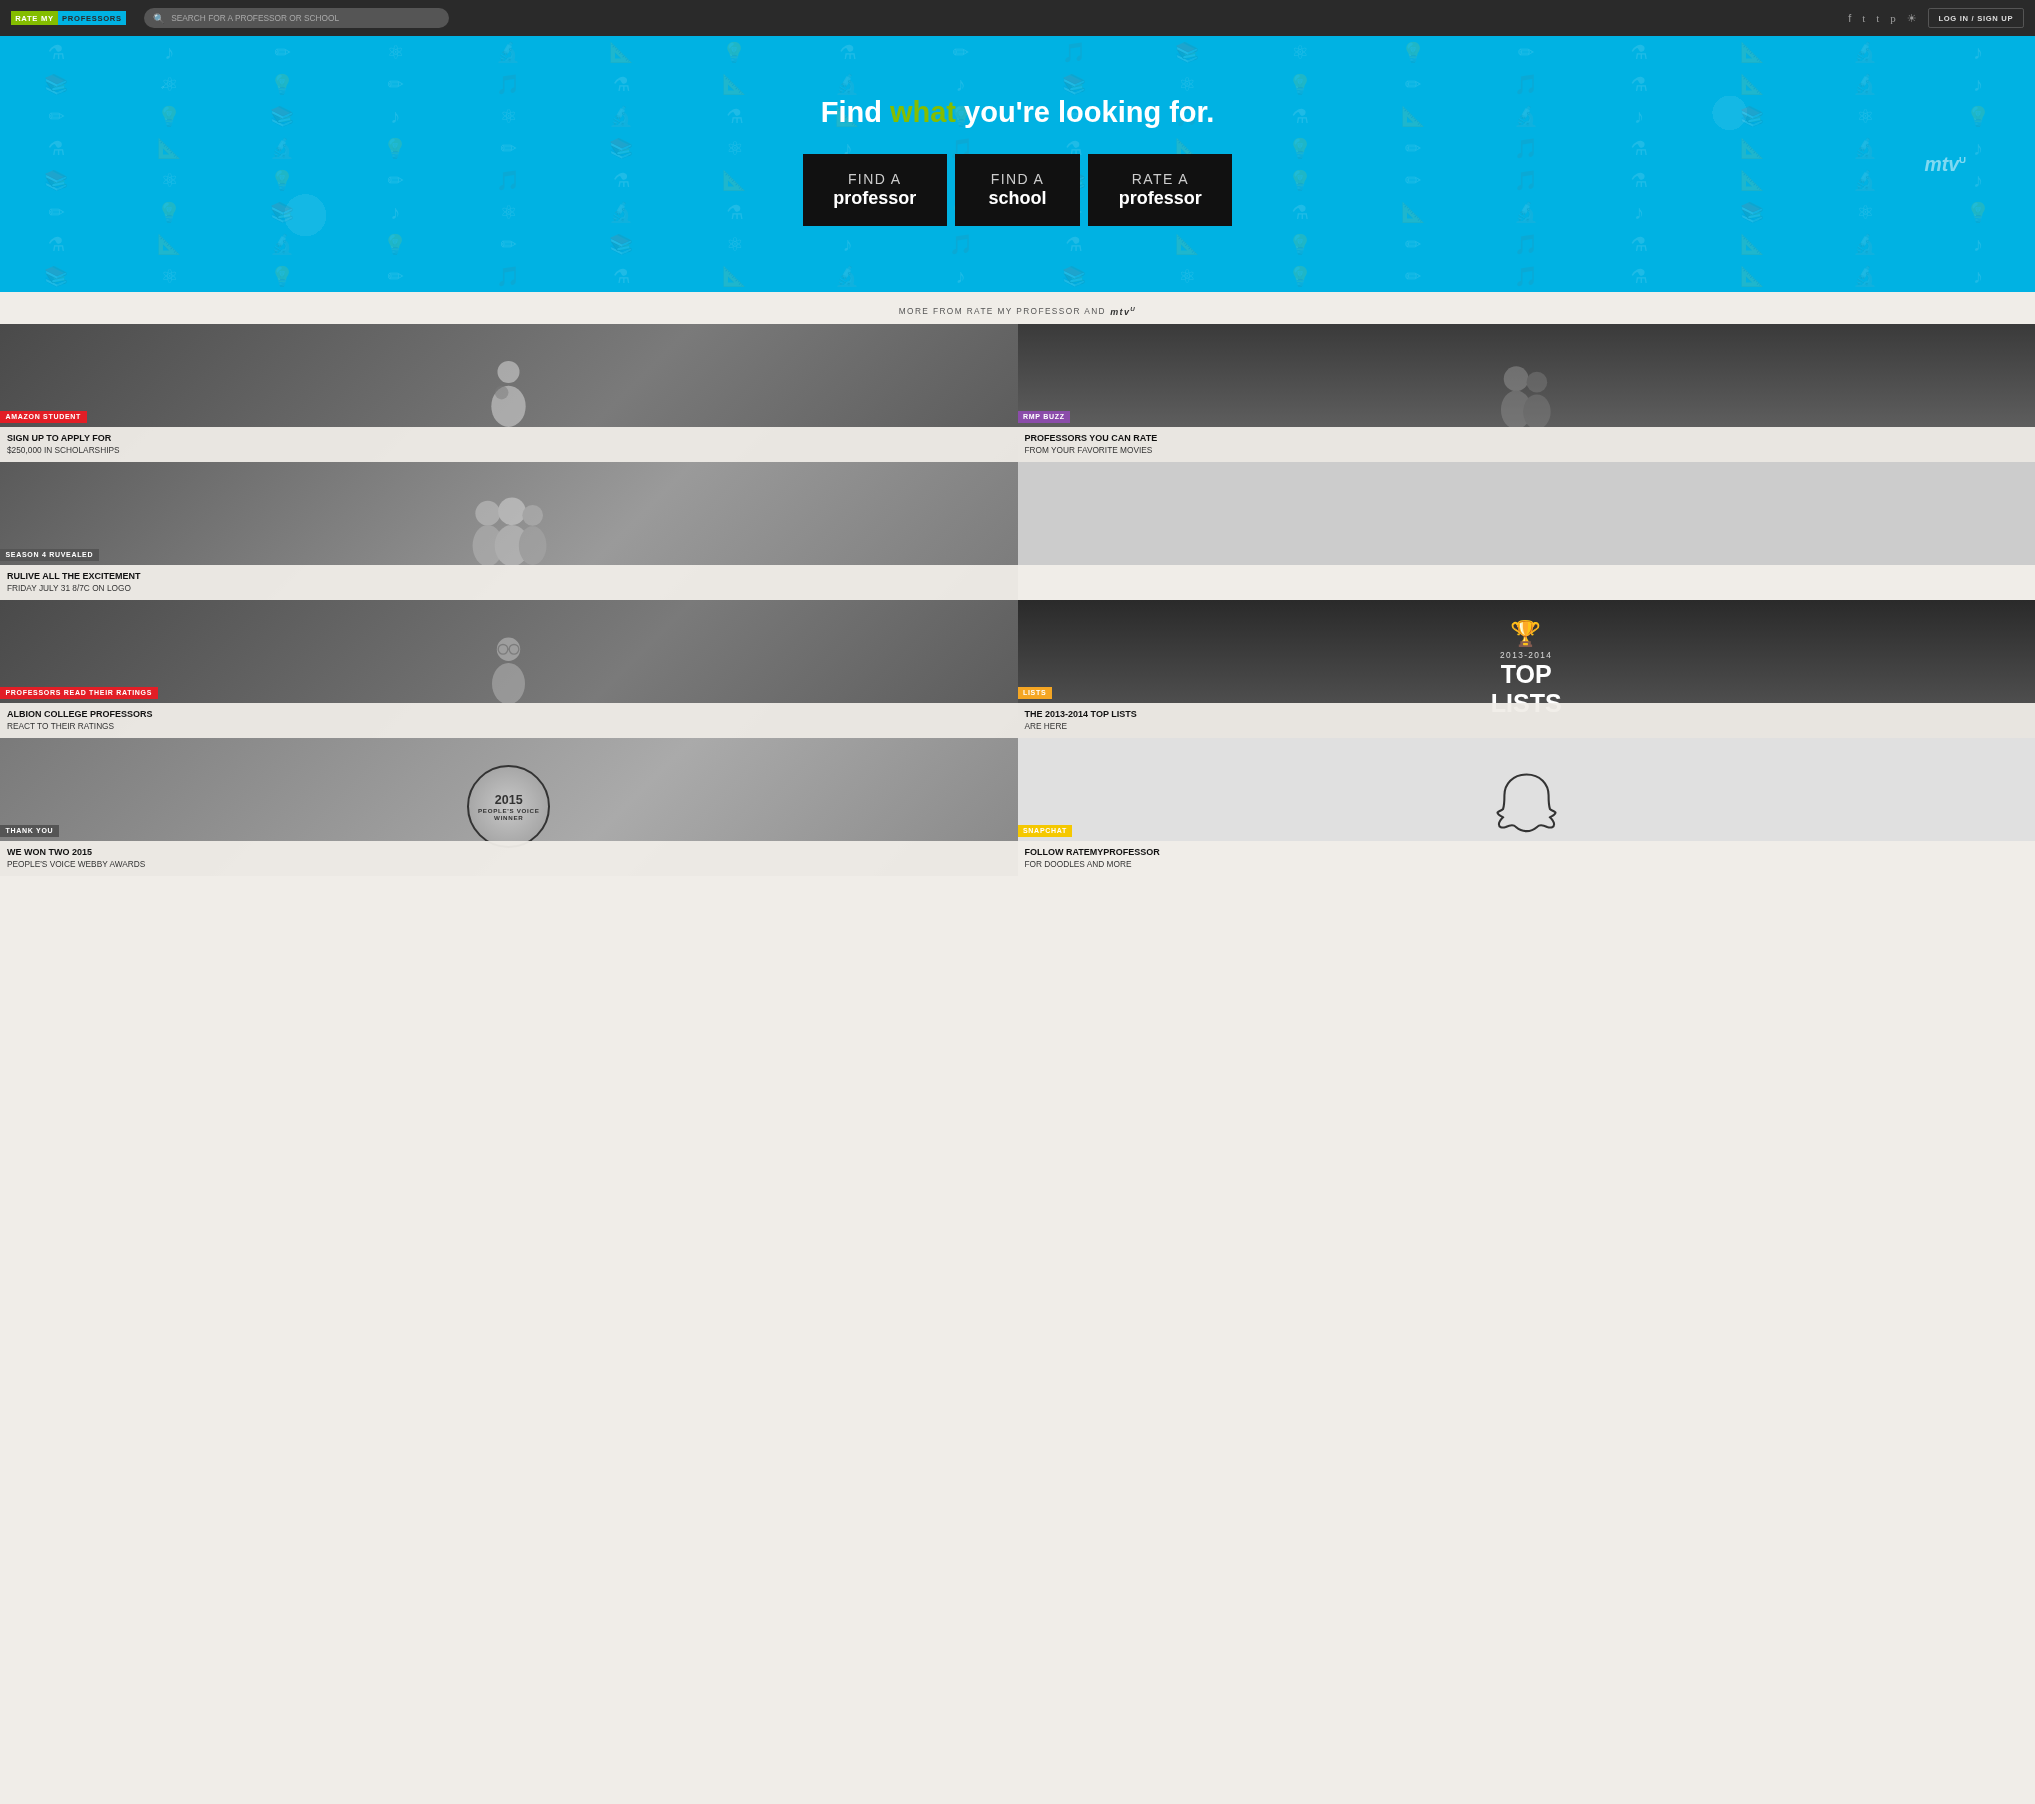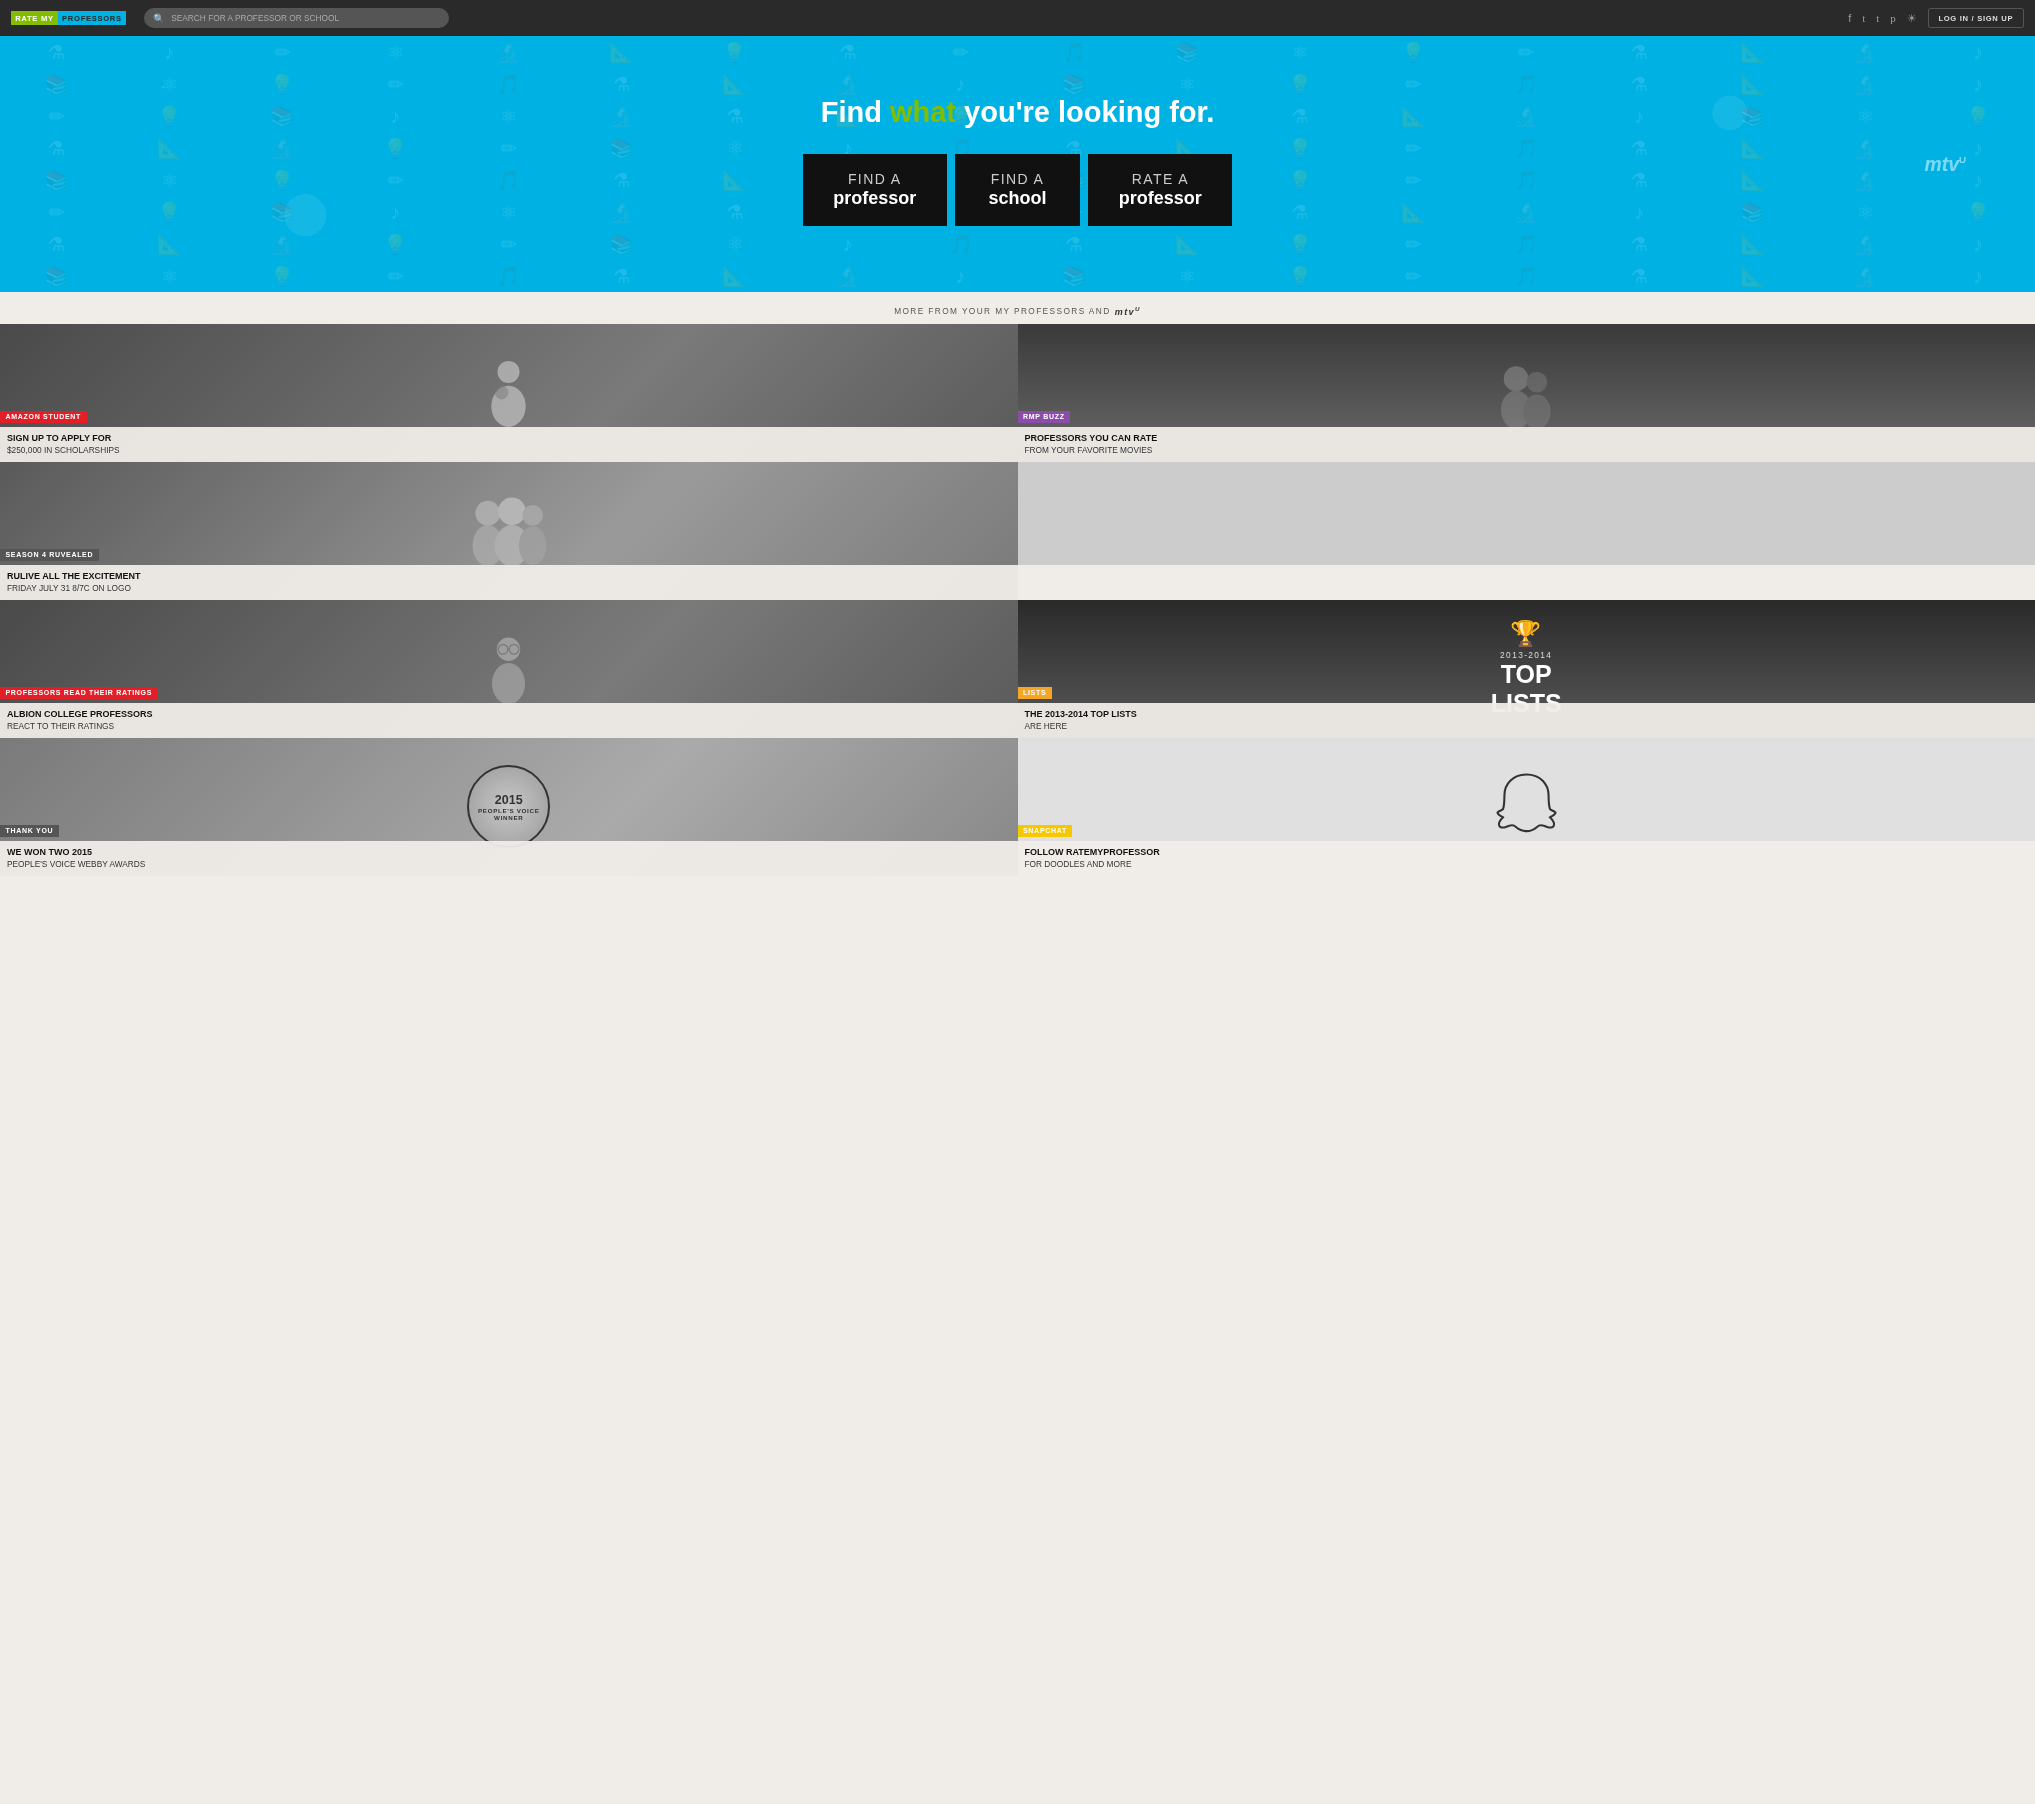--- a/index.html
+++ b/index.html
@@ -508,21 +508,21 @@
     <button class="hero-btn">
       <span class="btn-top">RATE A</span>
       <span class="btn-bottom">professor</span>
     </button>
   </div>
 
   <div class="mtvu-logo">mtv<span style="font-size:9.7px; vertical-align:super; font-style:normal;">U</span></div>
 </section>
 
 <div class="more-from">
-  <span>MORE FROM YOUR MY PROFESSORS AND</span>
+  <span>MORE FROM RATE MY PROFESSOR AND</span>
   <span class="mtvu-small" style="font-size:9px;">mtv<sup style="font-size:6.2px;">U</sup></span>
 </div>
 
 <div class="content-grid">
 
   <div class="grid-item">
     <div class="fake-img fake-img-student">
 
       <svg width="55" height="69" viewBox="0 0 80 100" style="opacity:0.4">
         <circle cx="40" cy="20" r="16" fill="#fff"></circle>

